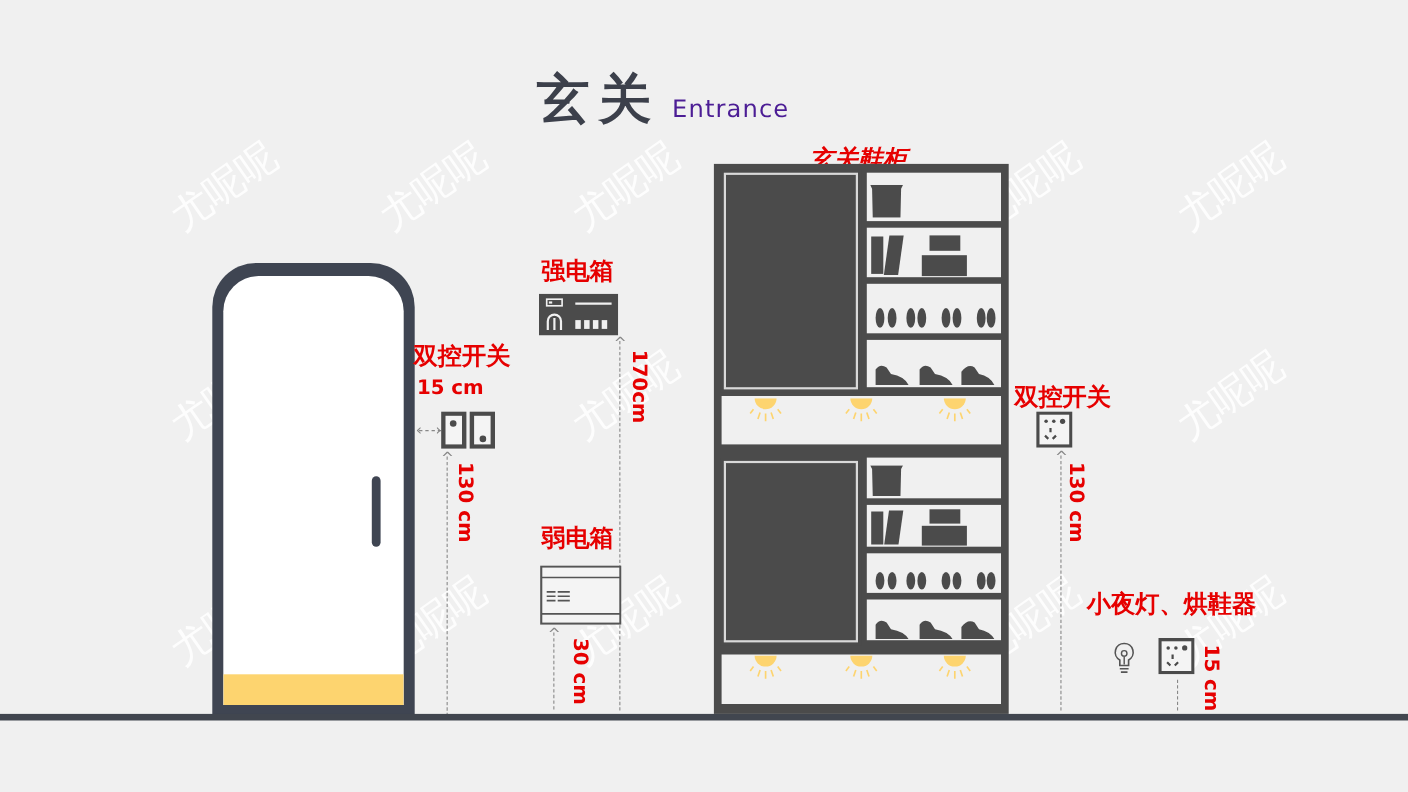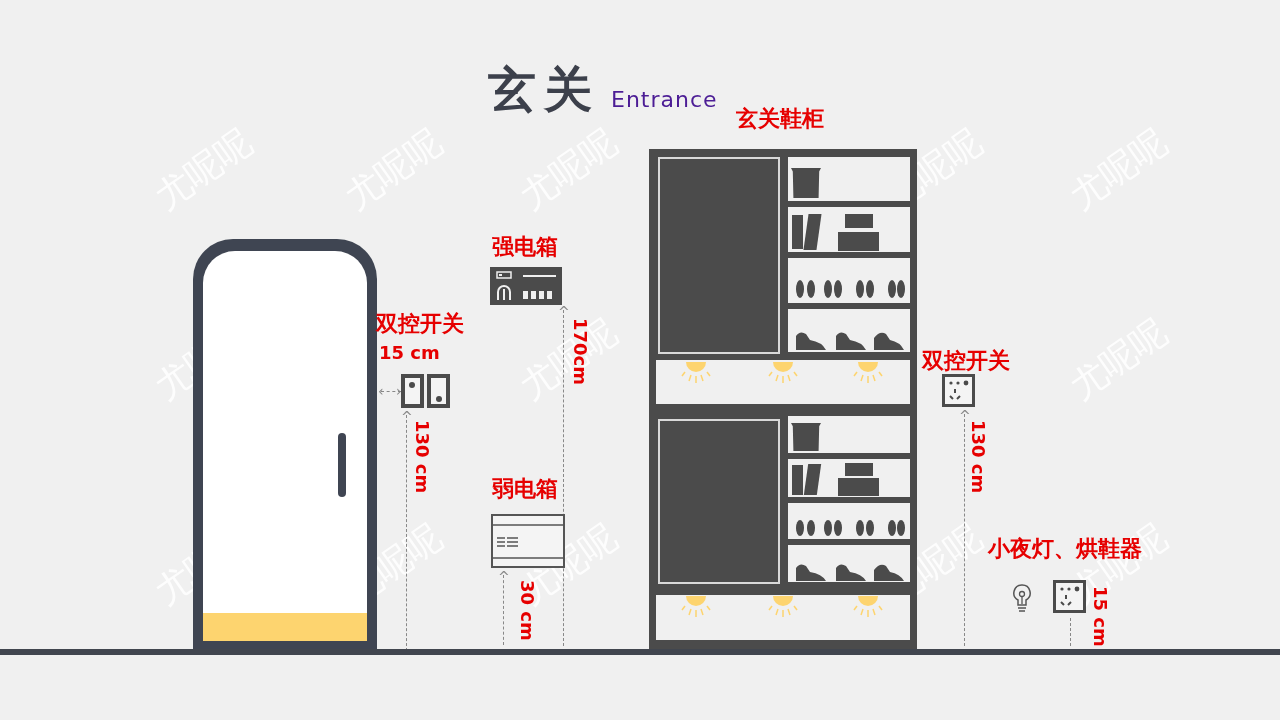--- a/index.html
+++ b/index.html
@@ -130,21 +130,21 @@
     <line x1="6" y1="28" x2="14" y2="28"></line>
       <line x1="16" y1="28" x2="27" y2="28"></line>
     <line x1="6" y1="32" x2="14" y2="32"></line>
       <line x1="16" y1="32" x2="27" y2="32"></line>
   </g>
 </svg>
 <div class="dash-v" style="left:503px;top:575px;height:70px;"></div>
 <div class="arrow" style="left:498px;top:570px;">^</div>
 <div class="vlabel" style="left:517px;top:580px;">30 cm</div>
 
-<div class="label" style="left:736px;top:104px;">玄关鞋柜</div>
+<div class="label" style="left:736px;top:130px;font-style:italic;">玄关鞋柜</div>
 <div class="cab-frame" style="left:649px;top:149px;width:268px;height:500px;"></div>
 
 <div class="cab-door" style="left:658px;top:157px;width:118px;height:193px;"></div>
 <div class="cab-cell" style="left:788px;top:157px;width:122px;height:44px;"></div>
 <div class="cab-cell" style="left:788px;top:207px;width:122px;height:45px;"></div>
 <div class="cab-cell" style="left:788px;top:258px;width:122px;height:45px;"></div>
 <div class="cab-cell" style="left:788px;top:309px;width:122px;height:43px;"></div>
 
 <div class="shape" style="left:791px;top:168px;width:30px;height:30px;clip-path:polygon(0 0,100% 0,94% 12%,92% 100%,8% 100%,6% 12%);"></div>
 <div class="shape" style="left:792px;top:215px;width:11px;height:34px;"></div>

